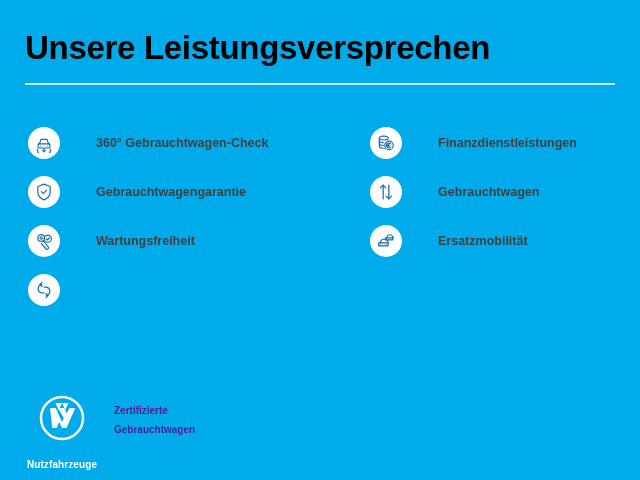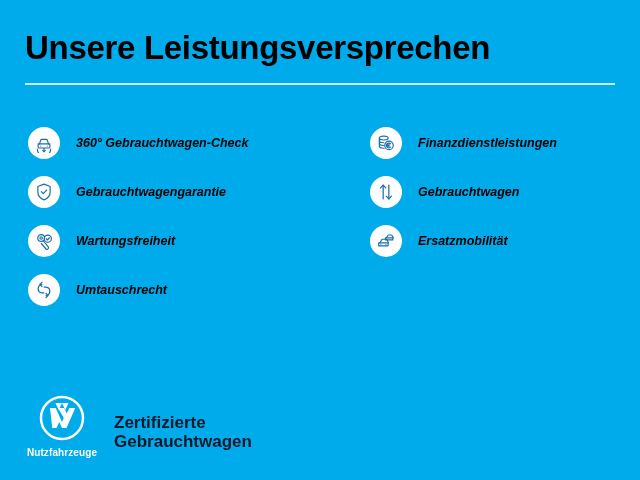--- a/index.html
+++ b/index.html
@@ -67,58 +67,57 @@
     display: flex;
     align-items: center;
     justify-content: center;
   }
   .promise-badge svg {
     display: block;
     width: 20px;
     height: 20px;
   }
   .promise-label {
-    margin-left: 16px;
+    margin-left: 36px;
     font-size: 12.5px;
     font-weight: bold;
-    color: #000000;
+    color: #404040;
     line-height: 16px;
     white-space: nowrap;
-    font-style: italic;
   }
 
   
   #brand-block {
     position: absolute;
     left: 24px;
     top: 393px;
     display: flex;
     align-items: flex-start;
   }
   #brand-logo-wrap {
     width: 76px;
     display: flex;
     flex-direction: column;
     align-items: center;
   }
   #vw-roundel { display: block; width: 50px; height: 50px; }
   #brand-sub {
-    margin-top: 4px;
+    margin-top: 16px;
     font-size: 10px;
     font-weight: bold;
     color: #ffffff;
     letter-spacing: 0.1px;
     white-space: nowrap;
   }
   #brand-claim {
     margin-left: 14px;
-    margin-top: 20px;
-    font-size: 17px;
-    font-weight: bold;
-    color: #0f172a;
+    margin-top: 8px;
+    font-size: 10px;
+    font-weight: bold;
+    color: #4c1d95;
     line-height: 19px;
     white-space: nowrap;
   }
   #brand-claim span { display: block; }
 </style>
 </head>
 <body>
 
 <div id="page">
 
@@ -168,21 +167,20 @@
 
     <div class="promise-item">
       <div class="promise-badge">
         <svg viewBox="0 0 24 24" fill="none" stroke="#1b6ea8" stroke-width="1.5" stroke-linecap="round" stroke-linejoin="round">
           <path d="M9.4 5.4a5.1 5.1 0 0 0 0 10.1h2.4"></path>
           <path d="M9.6 2.9 7.1 5.4l2.5 2.5"></path>
           <path d="M14.6 18.6a5.1 5.1 0 0 0 0-10.1h-2.4"></path>
           <path d="m14.4 21.1 2.5-2.5-2.5-2.5"></path>
         </svg>
       </div>
-      <div class="promise-label">Umtauschrecht</div>
     </div>
 
   </div>
 
   <div id="promise-col-right" class="promise-col">
 
     <div class="promise-item">
       <div class="promise-badge">
         <svg viewBox="0 0 24 24" fill="none" stroke="#1b6ea8" stroke-width="1.4" stroke-linecap="round" stroke-linejoin="round">
           <ellipse cx="9.3" cy="6.1" rx="5.3" ry="2.3"></ellipse>

